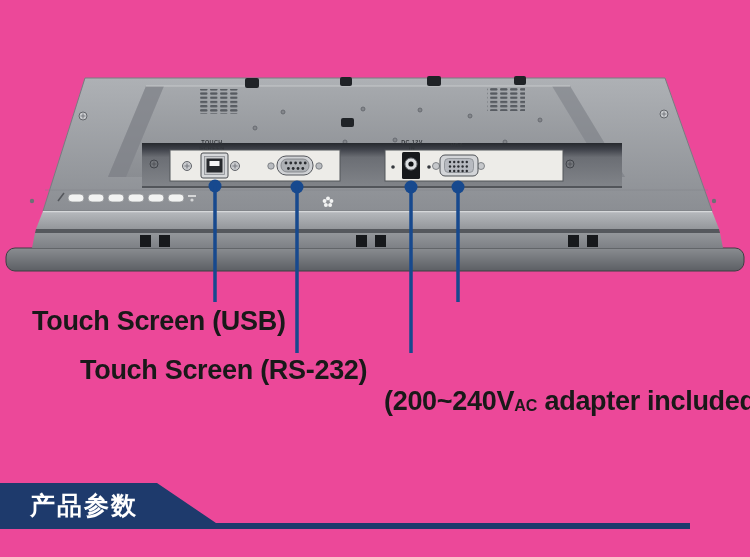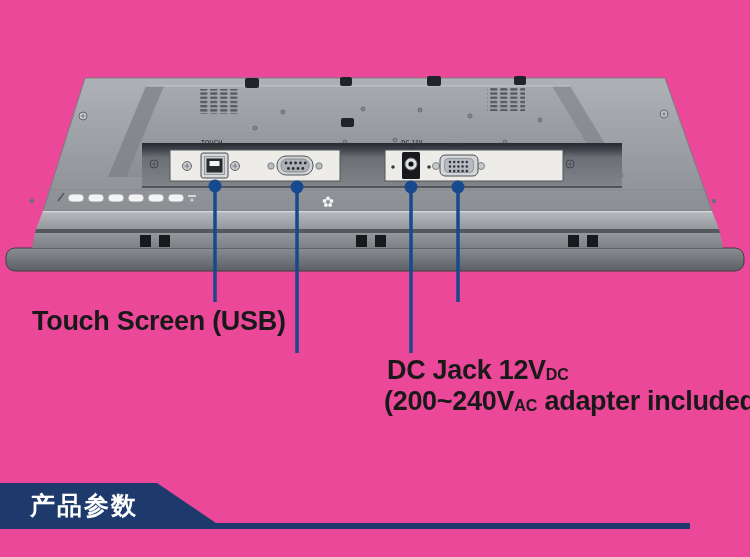--- a/index.html
+++ b/index.html
@@ -261,22 +261,22 @@
       <line x1="215" y1="186" x2="215" y2="302"></line>
       <line x1="297" y1="187" x2="297" y2="353"></line>
       <line x1="411" y1="187" x2="411" y2="353"></line>
       <line x1="458" y1="187" x2="458" y2="302"></line>
     </g>
   </svg>
 
   <div class="callout" style="left:32px;top:307px">Touch Screen (USB)</div>
 
 
-
-  <div class="callout" style="left:387px;top:356px"><span>DC Jack 12V</span><span class="subsc">DC</span></div>
+  <div class="callout" style="left:80px;top:356px">Touch Screen (RS-232)</div>
+
 
   <div class="callout" style="left:384px;top:387px"><span>(200~240V</span><span class="subsc">AC</span><span> adapter included)</span></div>
 
   <div class="banner">
     <div class="banner-shape"></div>
     <div class="banner-title">产品参数</div>
   </div>
 
 </div>
 

